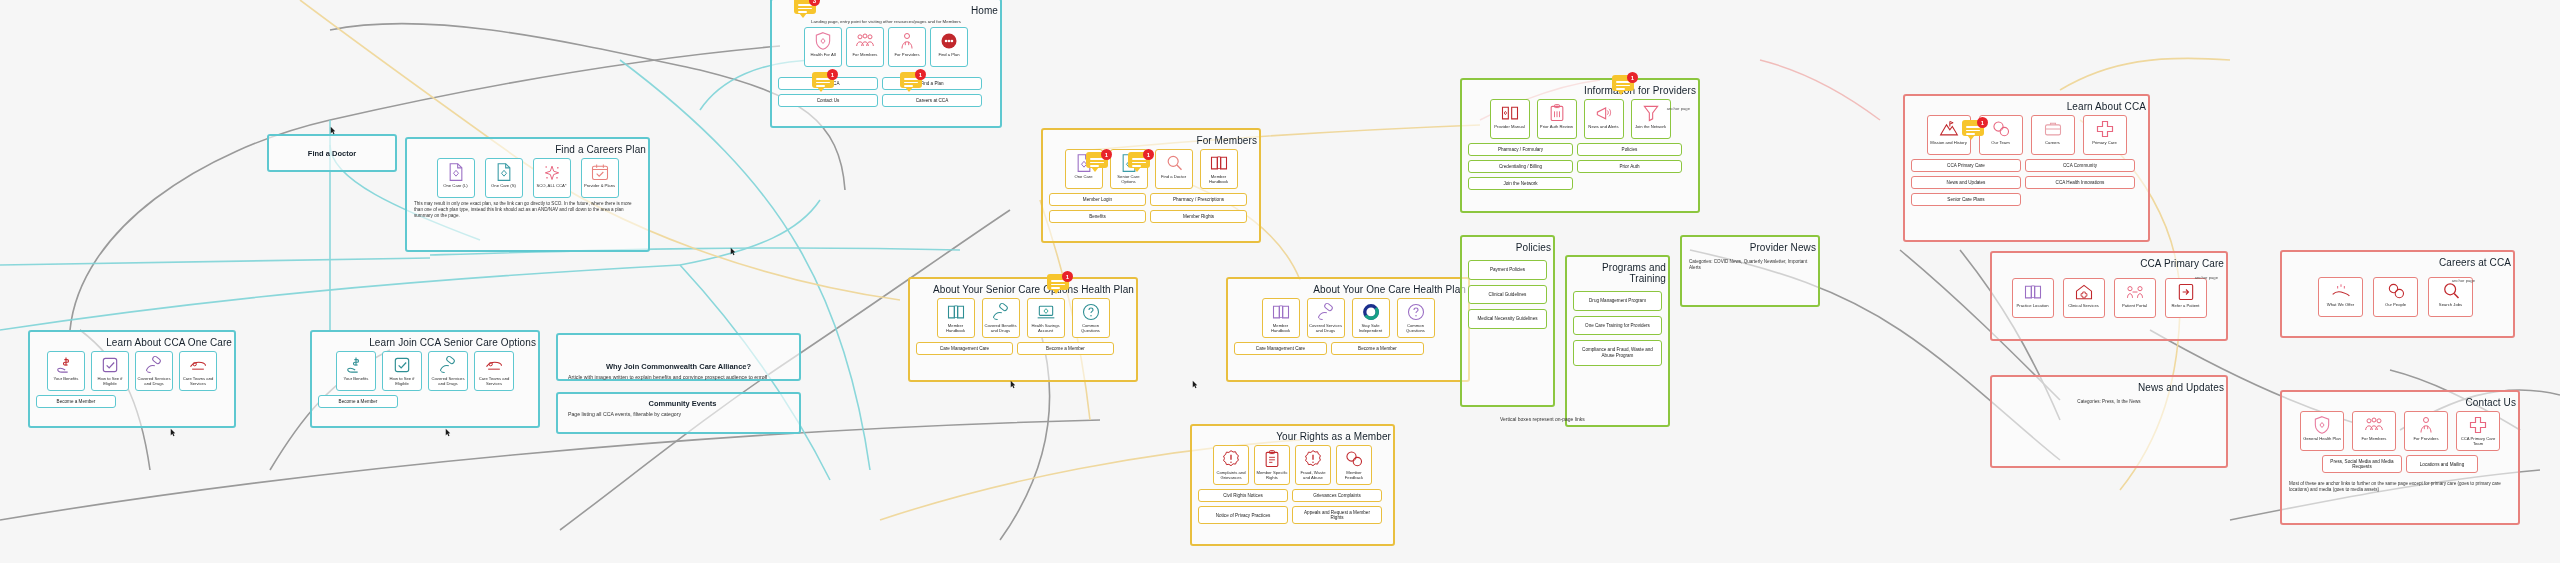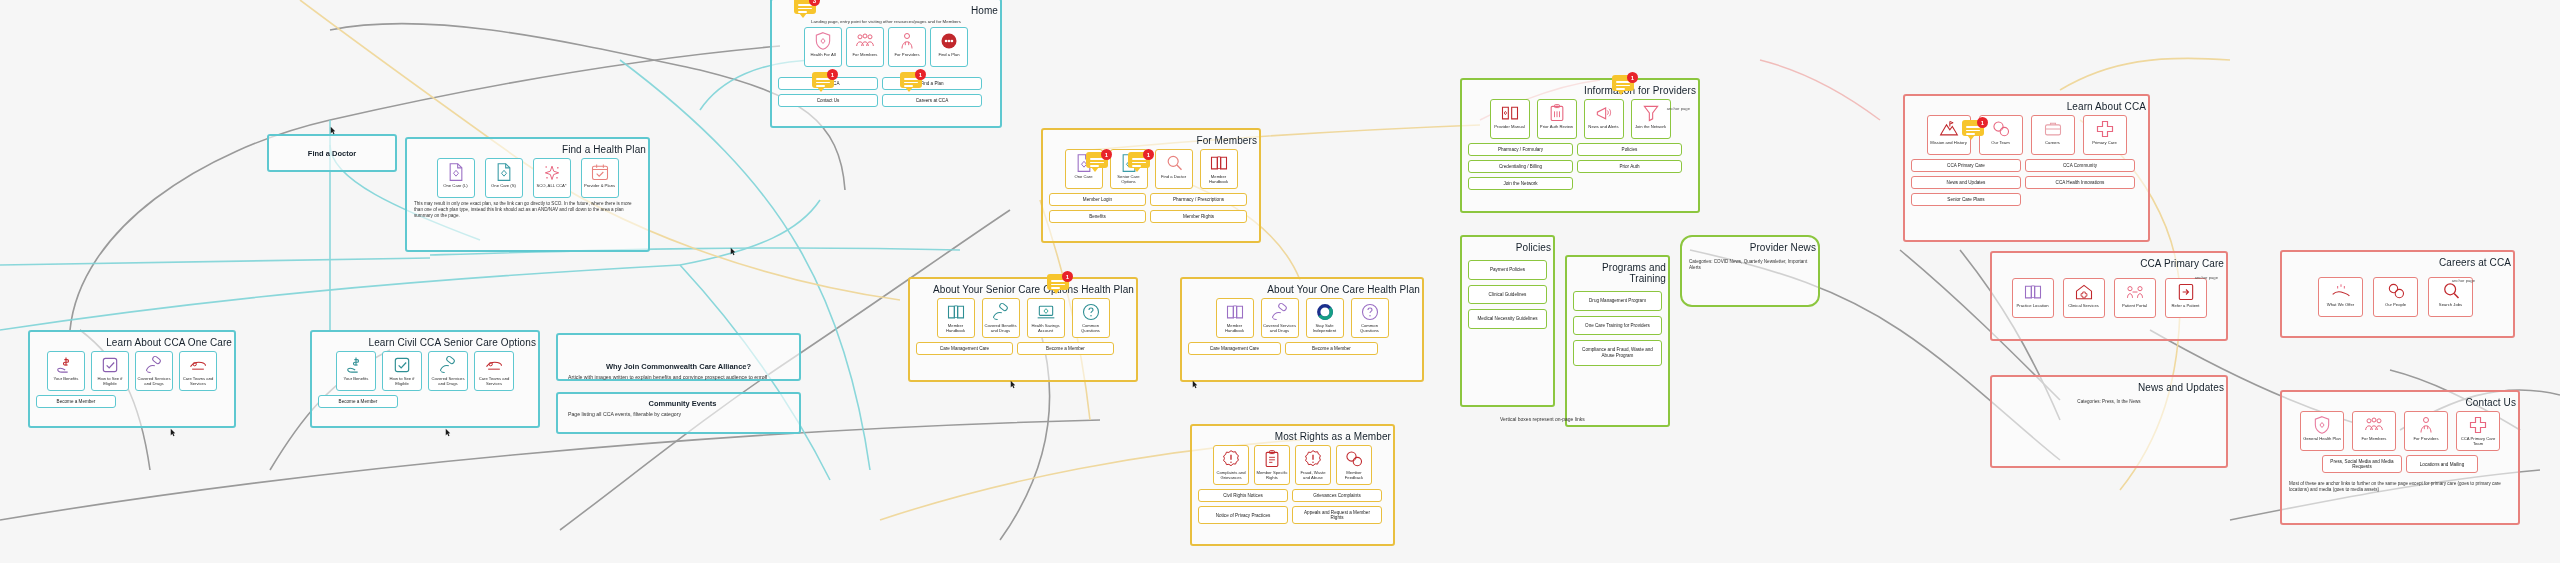--- a/index.html
+++ b/index.html
@@ -174,21 +174,21 @@
       <div class="btn" style="width:100px;">Contact Us</div>
       <div class="btn" style="width:100px;">Careers at CCA</div>
     </div>
   </div>
 
   <div class="plainbox teal" style="left:267px; top:134px; width:130px; height:38px;">
     <div class="t">Find a Doctor</div>
   </div>
 
   <div class="grp teal" style="left:405px; top:137px; width:245px; height:115px;">
-    <div class="gtitle">Find a Health Plan</div>
+    <div class="gtitle">Find a Careers Plan</div>
     <div class="cards" style="gap:10px;">
       <div class="card">
         <svg class="ic" viewBox="0 0 24 24">
           <path d="M5 2h9l5 5v15H5z" fill="none" stroke="#9b6fc4" stroke-width="1.3"></path>
           <path d="M14 2v5h5" fill="none" stroke="#9b6fc4" stroke-width="1.3"></path>
           <path d="M12 10 L15 13.5 L12 17 L9 13.5 Z" fill="none" stroke="#9b6fc4" stroke-width="1.2"></path>
         </svg>
         <div class="clabel">One Care (L)</div>
       </div>
       <div class="card">
@@ -303,21 +303,21 @@
         <div class="clabel">Common
 Questions</div>
       </div>
     </div>
     <div class="btns">
       <div class="btn" style="width:97px;">Care Management Care</div>
       <div class="btn" style="width:97px;">Become a Member</div>
     </div>
   </div>
 
-  <div class="grp yellow" style="left:1180px; top:277px; width:244px; height:105px;">
+  <div class="grp yellow" style="left:1226px; top:277px; width:244px; height:105px;">
     <div class="gtitle">About Your One Care Health Plan</div>
     <div class="cards" style="gap:7px;">
       <div class="card">
         <svg class="ic" viewBox="0 0 24 24">
           <path d="M3 5h7v14H3zM14 5h7v14h-7z" fill="none" stroke="#9b6fc4" stroke-width="1.3"></path>
           <path d="M10 5c0 0 2-1 4 0v14c-2-1-4 0-4 0z" fill="none" stroke="#9b6fc4" stroke-width="1.2"></path>
         </svg>
         <div class="clabel">Member
 Handbook</div>
       </div>
@@ -348,21 +348,21 @@
 Questions</div>
       </div>
     </div>
     <div class="btns">
       <div class="btn" style="width:93px;">Care Management Care</div>
       <div class="btn" style="width:93px;">Become a Member</div>
     </div>
   </div>
 
   <div class="grp yellow" style="left:1190px; top:424px; width:205px; height:122px;">
-    <div class="gtitle">Most Rights as a Member</div>
+    <div class="gtitle">Your Rights as a Member</div>
     <div class="cards" style="gap:5px;">
       <div class="card" style="width:36px;">
         <svg class="ic" viewBox="0 0 24 24">
           <path d="M12 2l2.5 1.6 3-.3 1 2.8 2.4 1.8-1 2.8 1 2.8-2.4 1.8-1 2.8-3-.3L12 20l-2.5-1.6-3 .3-1-2.8L3.1 14l1-2.8-1-2.8L5.5 6.6l1-2.8 3 .3Z" fill="none" stroke="#c1282d" stroke-width="1.2"></path>
           <path d="M12 7v6" stroke="#c1282d" stroke-width="1.6"></path>
             <circle cx="12" cy="15.8" r="0.9" fill="#c1282d"></circle>
         </svg>
         <div class="clabel">Complaints and
 Grievances</div>
       </div>
@@ -447,21 +447,21 @@
         <div class="clabel">Care Teams and
 Services</div>
       </div>
     </div>
     <div class="btns">
       <div class="btn" style="width:80px;">Become a Member</div>
     </div>
   </div>
 
   <div class="grp teal" style="left:310px; top:330px; width:230px; height:98px;">
-    <div class="gtitle">Learn Civil CCA Senior Care Options</div>
+    <div class="gtitle">Learn Join CCA Senior Care Options</div>
     <div class="cards" style="gap:6px;">
       <div class="card" style="width:40px;">
         <svg class="ic" viewBox="0 0 24 24">
           <path d="M12 3v10M10 5.5h3.4a1.6 1.6 0 010 3.2h-2.8a1.6 1.6 0 000 3.2H14" fill="none" stroke="#2f8f94" stroke-width="1.3"></path>
           <path d="M2 17c3-2 6-1 9 1M2 17c0 2 2 3.5 5 3.5h7" fill="none" stroke="#2f8f94" stroke-width="1.3"></path>
         </svg>
         <div class="clabel">Your Benefits</div>
       </div>
       <div class="card" style="width:40px;">
         <svg class="ic" viewBox="0 0 24 24">
@@ -550,21 +550,21 @@
 
   <div class="grp green" style="left:1565px; top:235px; width:105px; height:172px;margin-top:20px;">
     <div class="gtitle">Programs and Training</div>
     <div class="stack">
       <div class="stackitem">Drug Management Program</div>
       <div class="stackitem">One Care Training for Providers</div>
       <div class="stackitem">Compliance and Fraud, Waste and Abuse Program</div>
     </div>
   </div>
 
-  <div class="grp green" style="left:1680px; top:235px; width:140px; height:72px;border-radius:12px;">
+  <div class="grp green" style="left:1680px; top:235px; width:140px; height:72px;">
     <div class="gtitle">Provider News</div>
     <div class="note">Categories: COVID News, Quarterly Newsletter, Important Alerts</div>
   </div>
 
   <div class="anno" style="left:1500px; top:416px; font-size:5px; color:#333;">Vertical boxes represent on-page links</div>
 
   <div class="grp red" style="left:1863px; top:94px; width:247px; height:148px;margin-left:40px;">
     <div class="gtitle">Learn About CCA</div>
     <div class="cards" style="gap:8px;">
       <div class="card" style="width:44px;">

